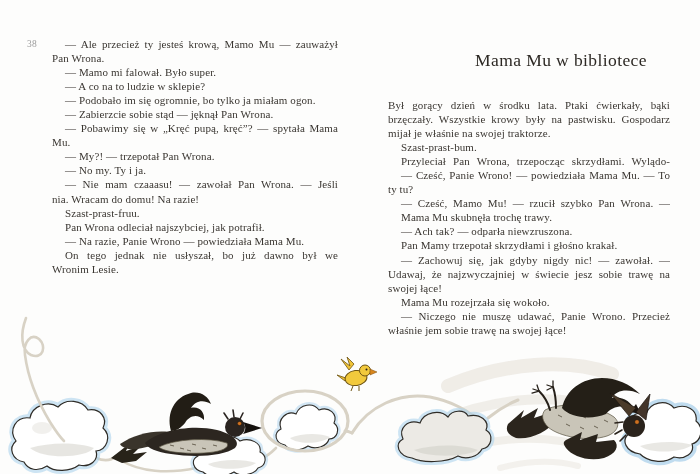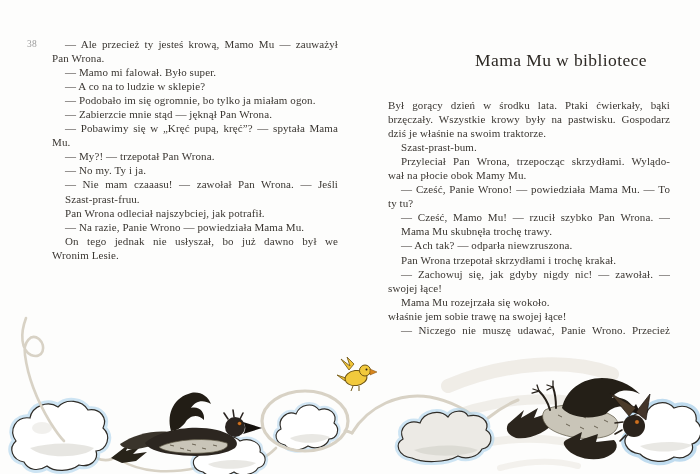--- a/index.html
+++ b/index.html
@@ -37,54 +37,55 @@
 <body>
 
 <div>
   <div class="page-number">38</div>
   <div class="text-block left-text">
       <div class="line ind just">— Ale przecież ty jesteś krową, Mamo Mu — zauważył</div>
       <div class="line">Pan Wrona.</div>
       <div class="line ind">— Mamo mi falował. Było super.</div>
       <div class="line ind">— A co na to ludzie w sklepie?</div>
       <div class="line ind">— Podobało im się ogromnie, bo tylko ja miałam ogon.</div>
-      <div class="line ind">— Zabierzcie mnie stąd — jęknął Pan Wrona.</div>
+      <div class="line ind">— Zabierzcie sobie stąd — jęknął Pan Wrona.</div>
       <div class="line ind just">— Pobawimy się w „Kręć pupą, kręć”? — spytała Mama</div>
       <div class="line">Mu.</div>
       <div class="line ind">— My?! — trzepotał Pan Wrona.</div>
       <div class="line ind">— No my. Ty i ja.</div>
       <div class="line ind just">— Nie mam czaaasu! — zawołał Pan Wrona. — Jeśli</div>
+      <div class="line">nia. Wracam do domu! Na razie!</div>
       <div class="line ind">Szast-prast-fruu.</div>
       <div class="line ind">Pan Wrona odleciał najszybciej, jak potrafił.</div>
       <div class="line ind">— Na razie, Panie Wrono — powiedziała Mama Mu.</div>
       <div class="line ind just">On tego jednak nie usłyszał, bo już dawno był we</div>
       <div class="line">Wronim Lesie.</div>
     </div>
 </div>
 
 <div>
   <div class="chapter-title">Mama Mu w bibliotece</div>
   <div class="text-block right-text">
       <div class="line just">Był gorący dzień w środku lata. Ptaki ćwierkały, bąki</div>
       <div class="line just">brzęczały. Wszystkie krowy były na pastwisku. Gospodarz</div>
-      <div class="line">dziś je właśnie na swoim traktorze.</div>
+      <div class="line">mijał je właśnie na swojej traktorze.</div>
       <div class="line ind">Szast-prast-bum.</div>
       <div class="line ind just">Przyleciał Pan Wrona, trzepocząc skrzydłami. Wylądo-</div>
-      <div class="line">wał na płocie obok Mamy Mu.</div>
       <div class="line ind just">— Cześć, Panie Wrono! — powiedziała Mama Mu. — To</div>
       <div class="line">ty tu?</div>
       <div class="line ind just">— Cześć, Mamo Mu! — rzucił szybko Pan Wrona. —</div>
       <div class="line ind">Mama Mu skubnęła trochę trawy.</div>
       <div class="line ind">— Ach tak? — odparła niewzruszona.</div>
-      <div class="line ind">Pan Wrona trzepotał skrzydłami i trochę krakał.</div>
+      <div class="line ind">Pan Mamy trzepotał skrzydłami i głośno krakał.</div>
       <div class="line ind just">— Zachowuj się, jak gdyby nigdy nic! — zawołał. —</div>
+      <div class="line just">Udawaj, że najzwyczajniej w świecie jesz sobie trawę na</div>
       <div class="line">swojej łące!</div>
       <div class="line ind">Mama Mu rozejrzała się wokoło.</div>
+      <div class="line ind just">— Niczego nie muszę udawać, Panie Wrono. Przecież</div>
       <div class="line">właśnie jem sobie trawę na swojej łące!</div>
-      <div class="line ind just">— Niczego nie muszę udawać, Panie Wrono. Przecież</div>
     </div>
 </div>
 
 <svg class="illustration" viewBox="0 0 700 174" aria-hidden="true">
 
   <g fill="none" stroke="#e9e6de" stroke-linecap="round">
     <path d="M448,86 C505,62 568,58 612,74" stroke-width="14" opacity="0.7"></path>
     <path d="M442,120 C500,96 560,94 602,108" stroke-width="10" opacity="0.65"></path>
     <path d="M452,152 C505,134 552,136 592,148" stroke-width="8" opacity="0.6"></path>
     <path d="M500,168 C530,160 555,160 578,166" stroke-width="6" opacity="0.5"></path>

